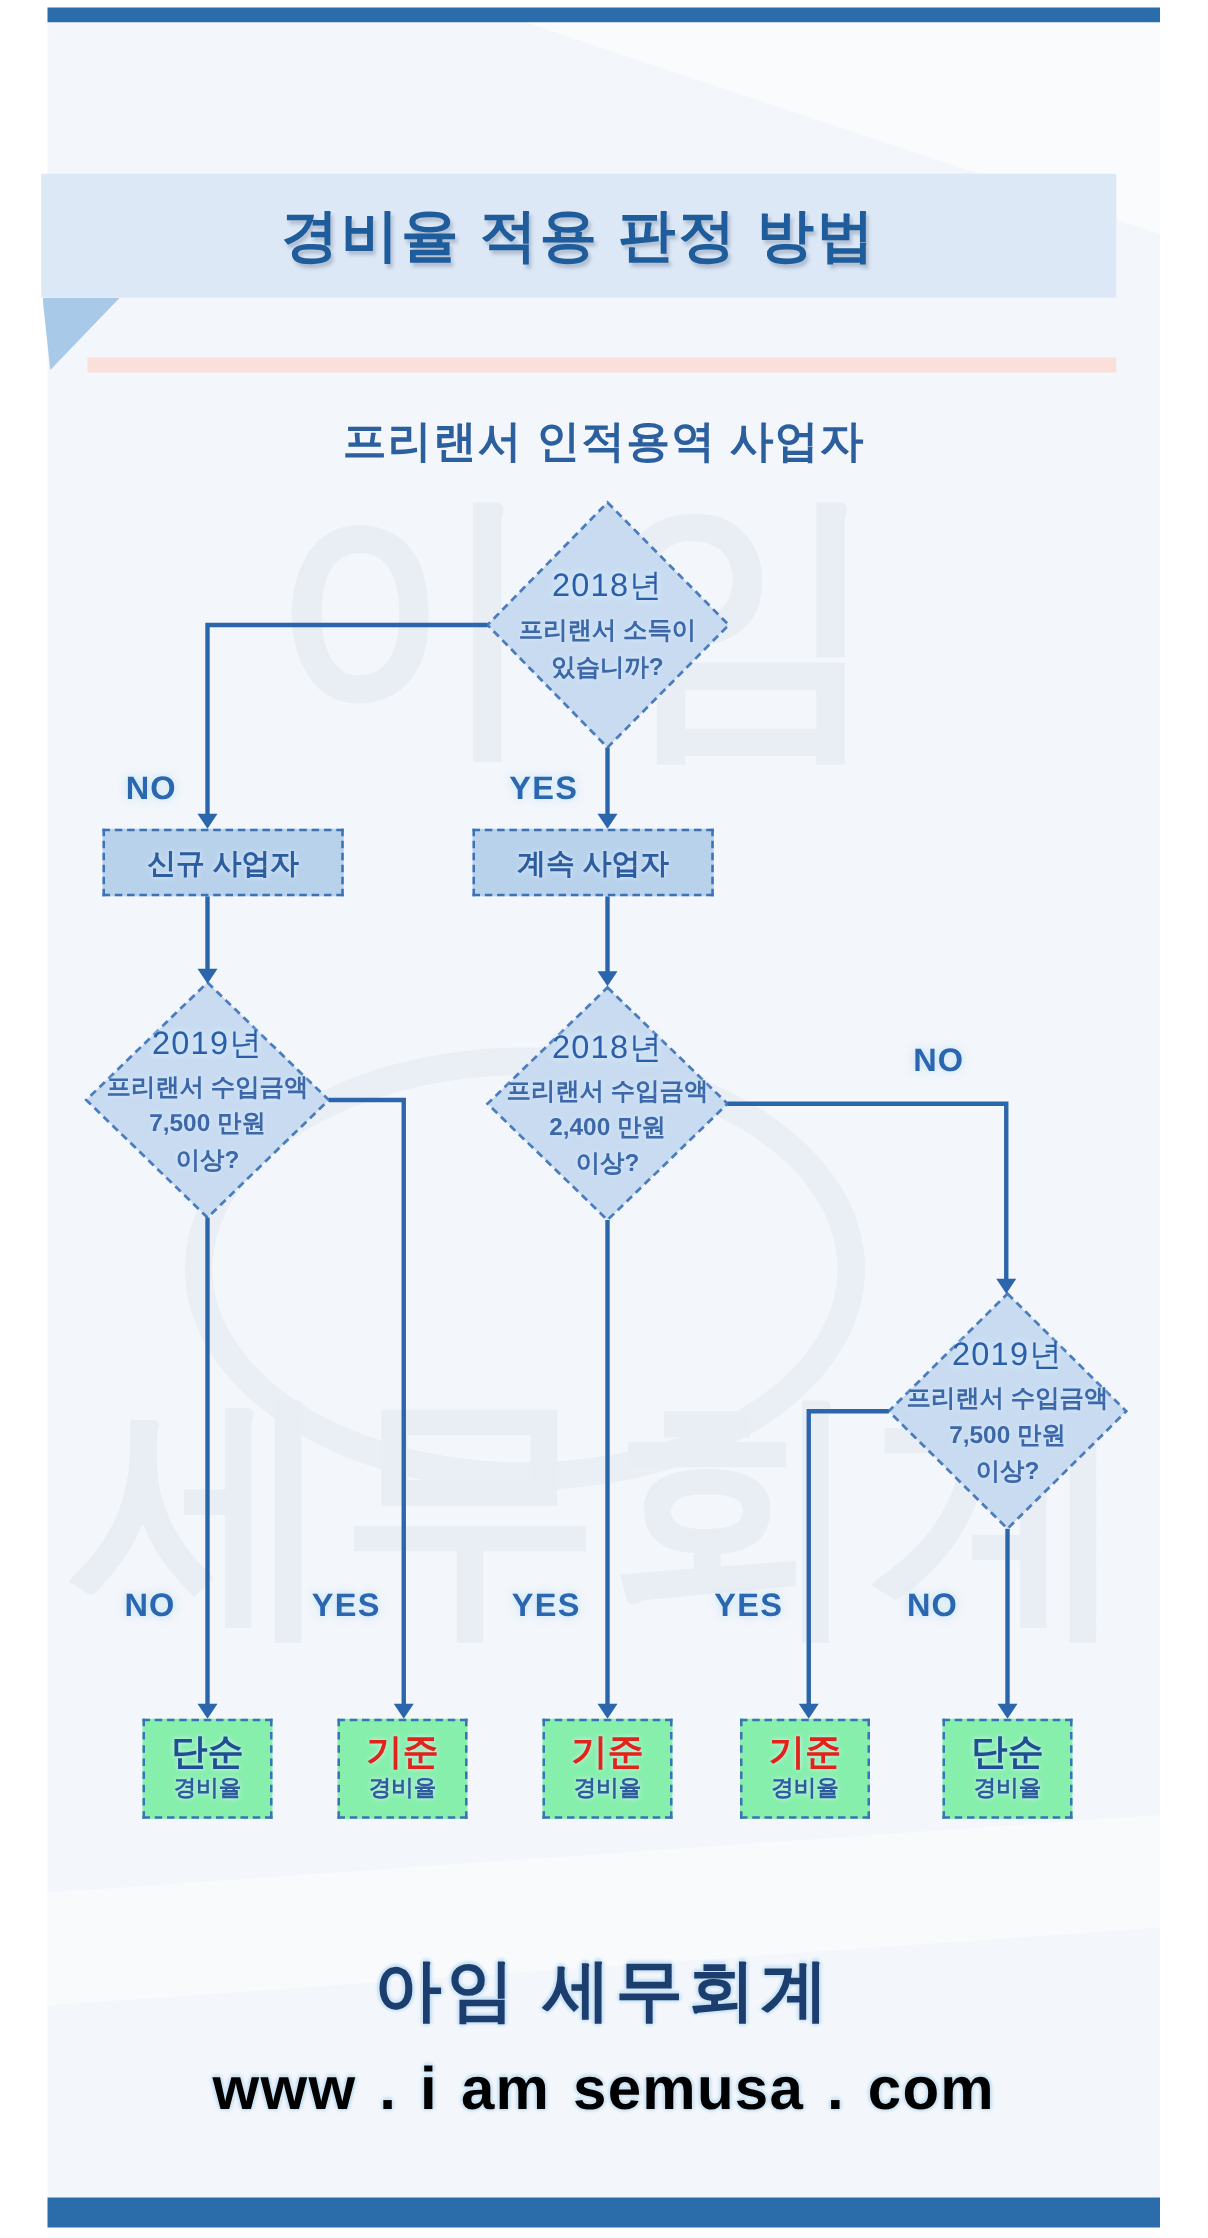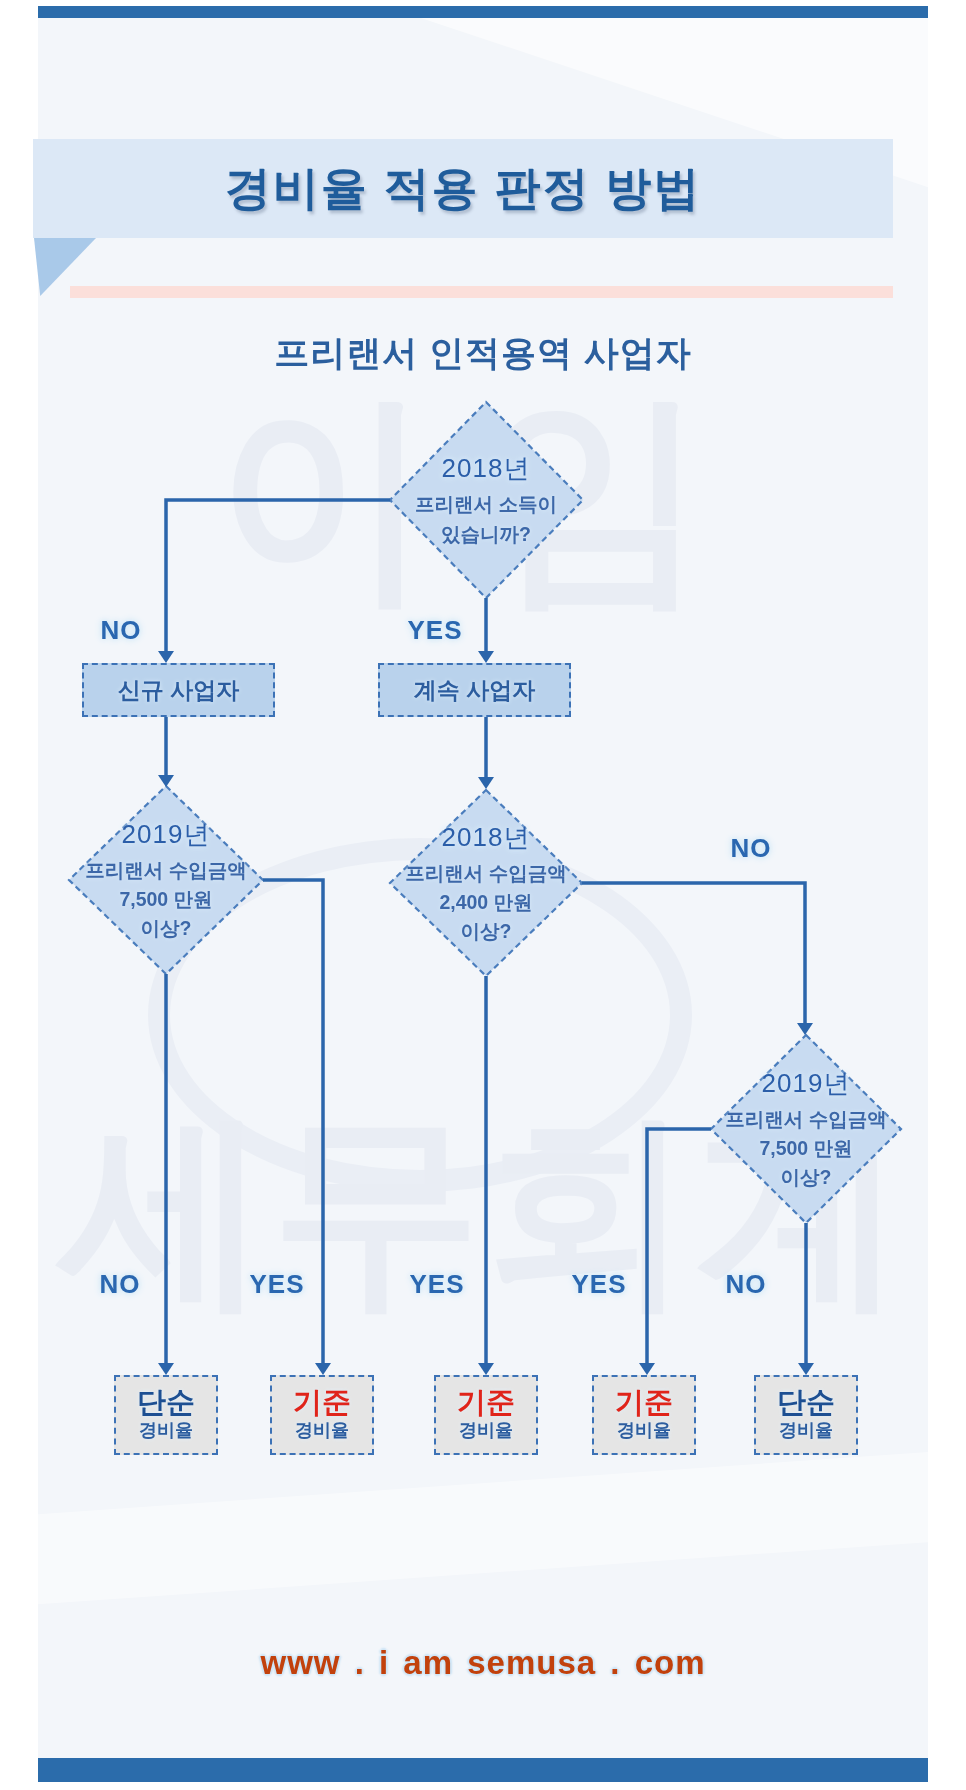--- a/index.html
+++ b/index.html
@@ -55,34 +55,34 @@
   .p1{left:82px;top:663px;}
   .p2{left:378px;top:663px;}
   
   .blabel{position:absolute;width:60px;text-align:center;font-size:26px;font-weight:800;color:#2a67b0;
     letter-spacing:1px;z-index:5;text-shadow:0 0 5px #cfe8f7,0 0 9px #cfe8f7;}
   .no1{left:91px;top:615px;}  .yes1{left:405px;top:615px;}
   .no2{left:721px;top:833px;}
   .no3{left:90px;top:1269px;} .yes2{left:247px;top:1269px;} .yes3{left:407px;top:1269px;}
   .yes4{left:569px;top:1269px;} .no4{left:716px;top:1269px;}
   
-  .result{position:absolute;top:1375px;width:104px;height:80px;background:#e5e5e5;border:2px dashed #3c72b6;
+  .result{position:absolute;top:1375px;width:104px;height:80px;background:#86efac;border:2px dashed #3c72b6;
     box-sizing:border-box;display:flex;flex-direction:column;align-items:center;justify-content:center;
     z-index:5;}
   .r1{left:114px;} .r2{left:270px;} .r3{left:434px;} .r4{left:592px;} .r5{left:754px;}
   .rtitle{font-size:29px;font-weight:800;line-height:1.1;text-shadow:0 0 4px #e2f0fb;}
   .rtitle.blue{color:#1d4f92;}
   .rtitle.red{color:#e0241a;}
   .rsub{font-size:18px;font-weight:600;color:#2c5d9f;line-height:1.3;text-shadow:0 0 4px #e2f0fb;}
   
   .footer-brand{position:absolute;left:38px;top:1556px;width:890px;text-align:center;font-size:54px;
     font-weight:900;color:#1c3e6f;letter-spacing:4px;z-index:5;
     text-shadow:-2px 0 2px #cde4f5,2px 0 2px #cde4f5,0 -2px 2px #cde4f5,0 2px 2px #cde4f5;}
-  .footer-url{position:absolute;left:38px;top:1644px;width:890px;text-align:center;font-size:33px;
-    font-weight:700;color:#c2410c;letter-spacing:1px;word-spacing:4px;z-index:5;
+  .footer-url{position:absolute;left:38px;top:1644px;width:890px;text-align:center;font-size:48px;
+    font-weight:700;color:#000000;letter-spacing:1px;word-spacing:4px;z-index:5;
     text-shadow:-2px 0 2px #cde4f5,2px 0 2px #cde4f5,0 -2px 2px #cde4f5,0 2px 2px #cde4f5;}
 </style>
 </head>
 <body>
 
 <div class="canvas">
 
   <div class="topbar"></div>
 
   <div class="bg">
@@ -179,17 +179,18 @@
   </div>
   <div class="result r4">
     <div class="rtitle red">기준</div>
     <div class="rsub">경비율</div>
   </div>
   <div class="result r5">
     <div class="rtitle blue">단순</div>
     <div class="rsub">경비율</div>
   </div>
 
+  <div class="footer-brand">아임 세무회계</div>
   <div class="footer-url">www . i am semusa . com</div>
 
   <div class="bottombar"></div>
 
 </div>
 
 </body></html>

